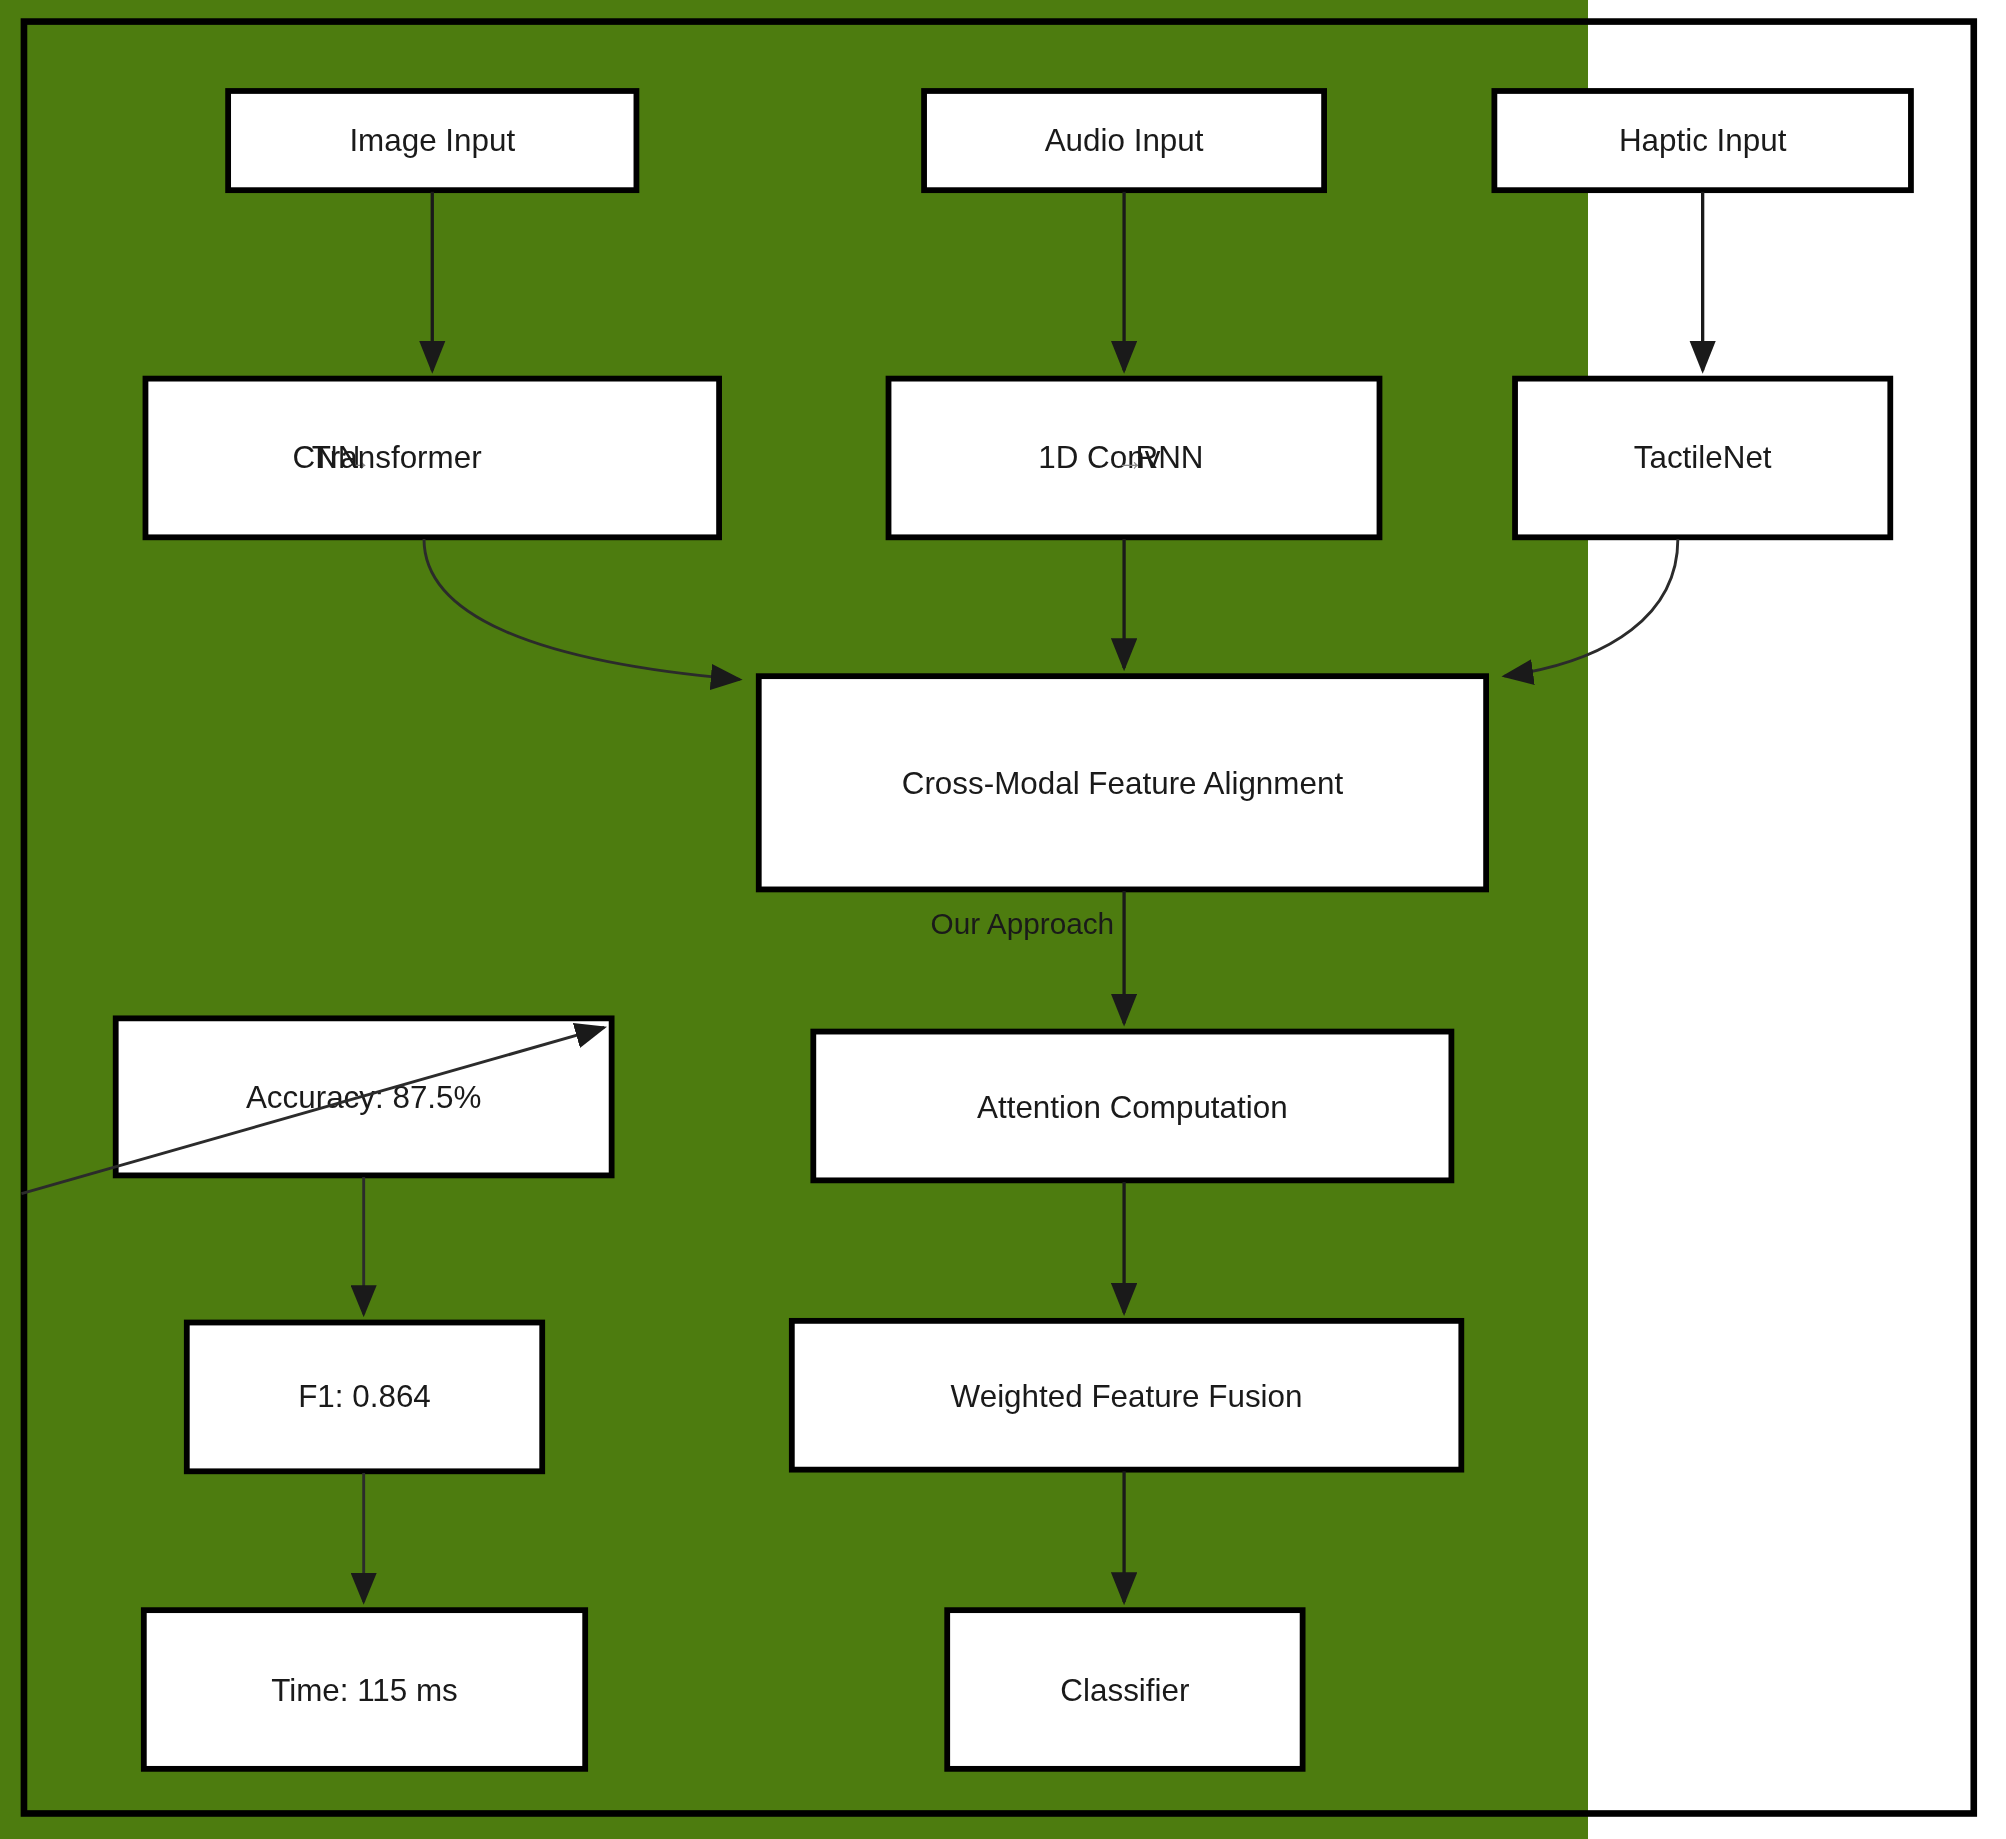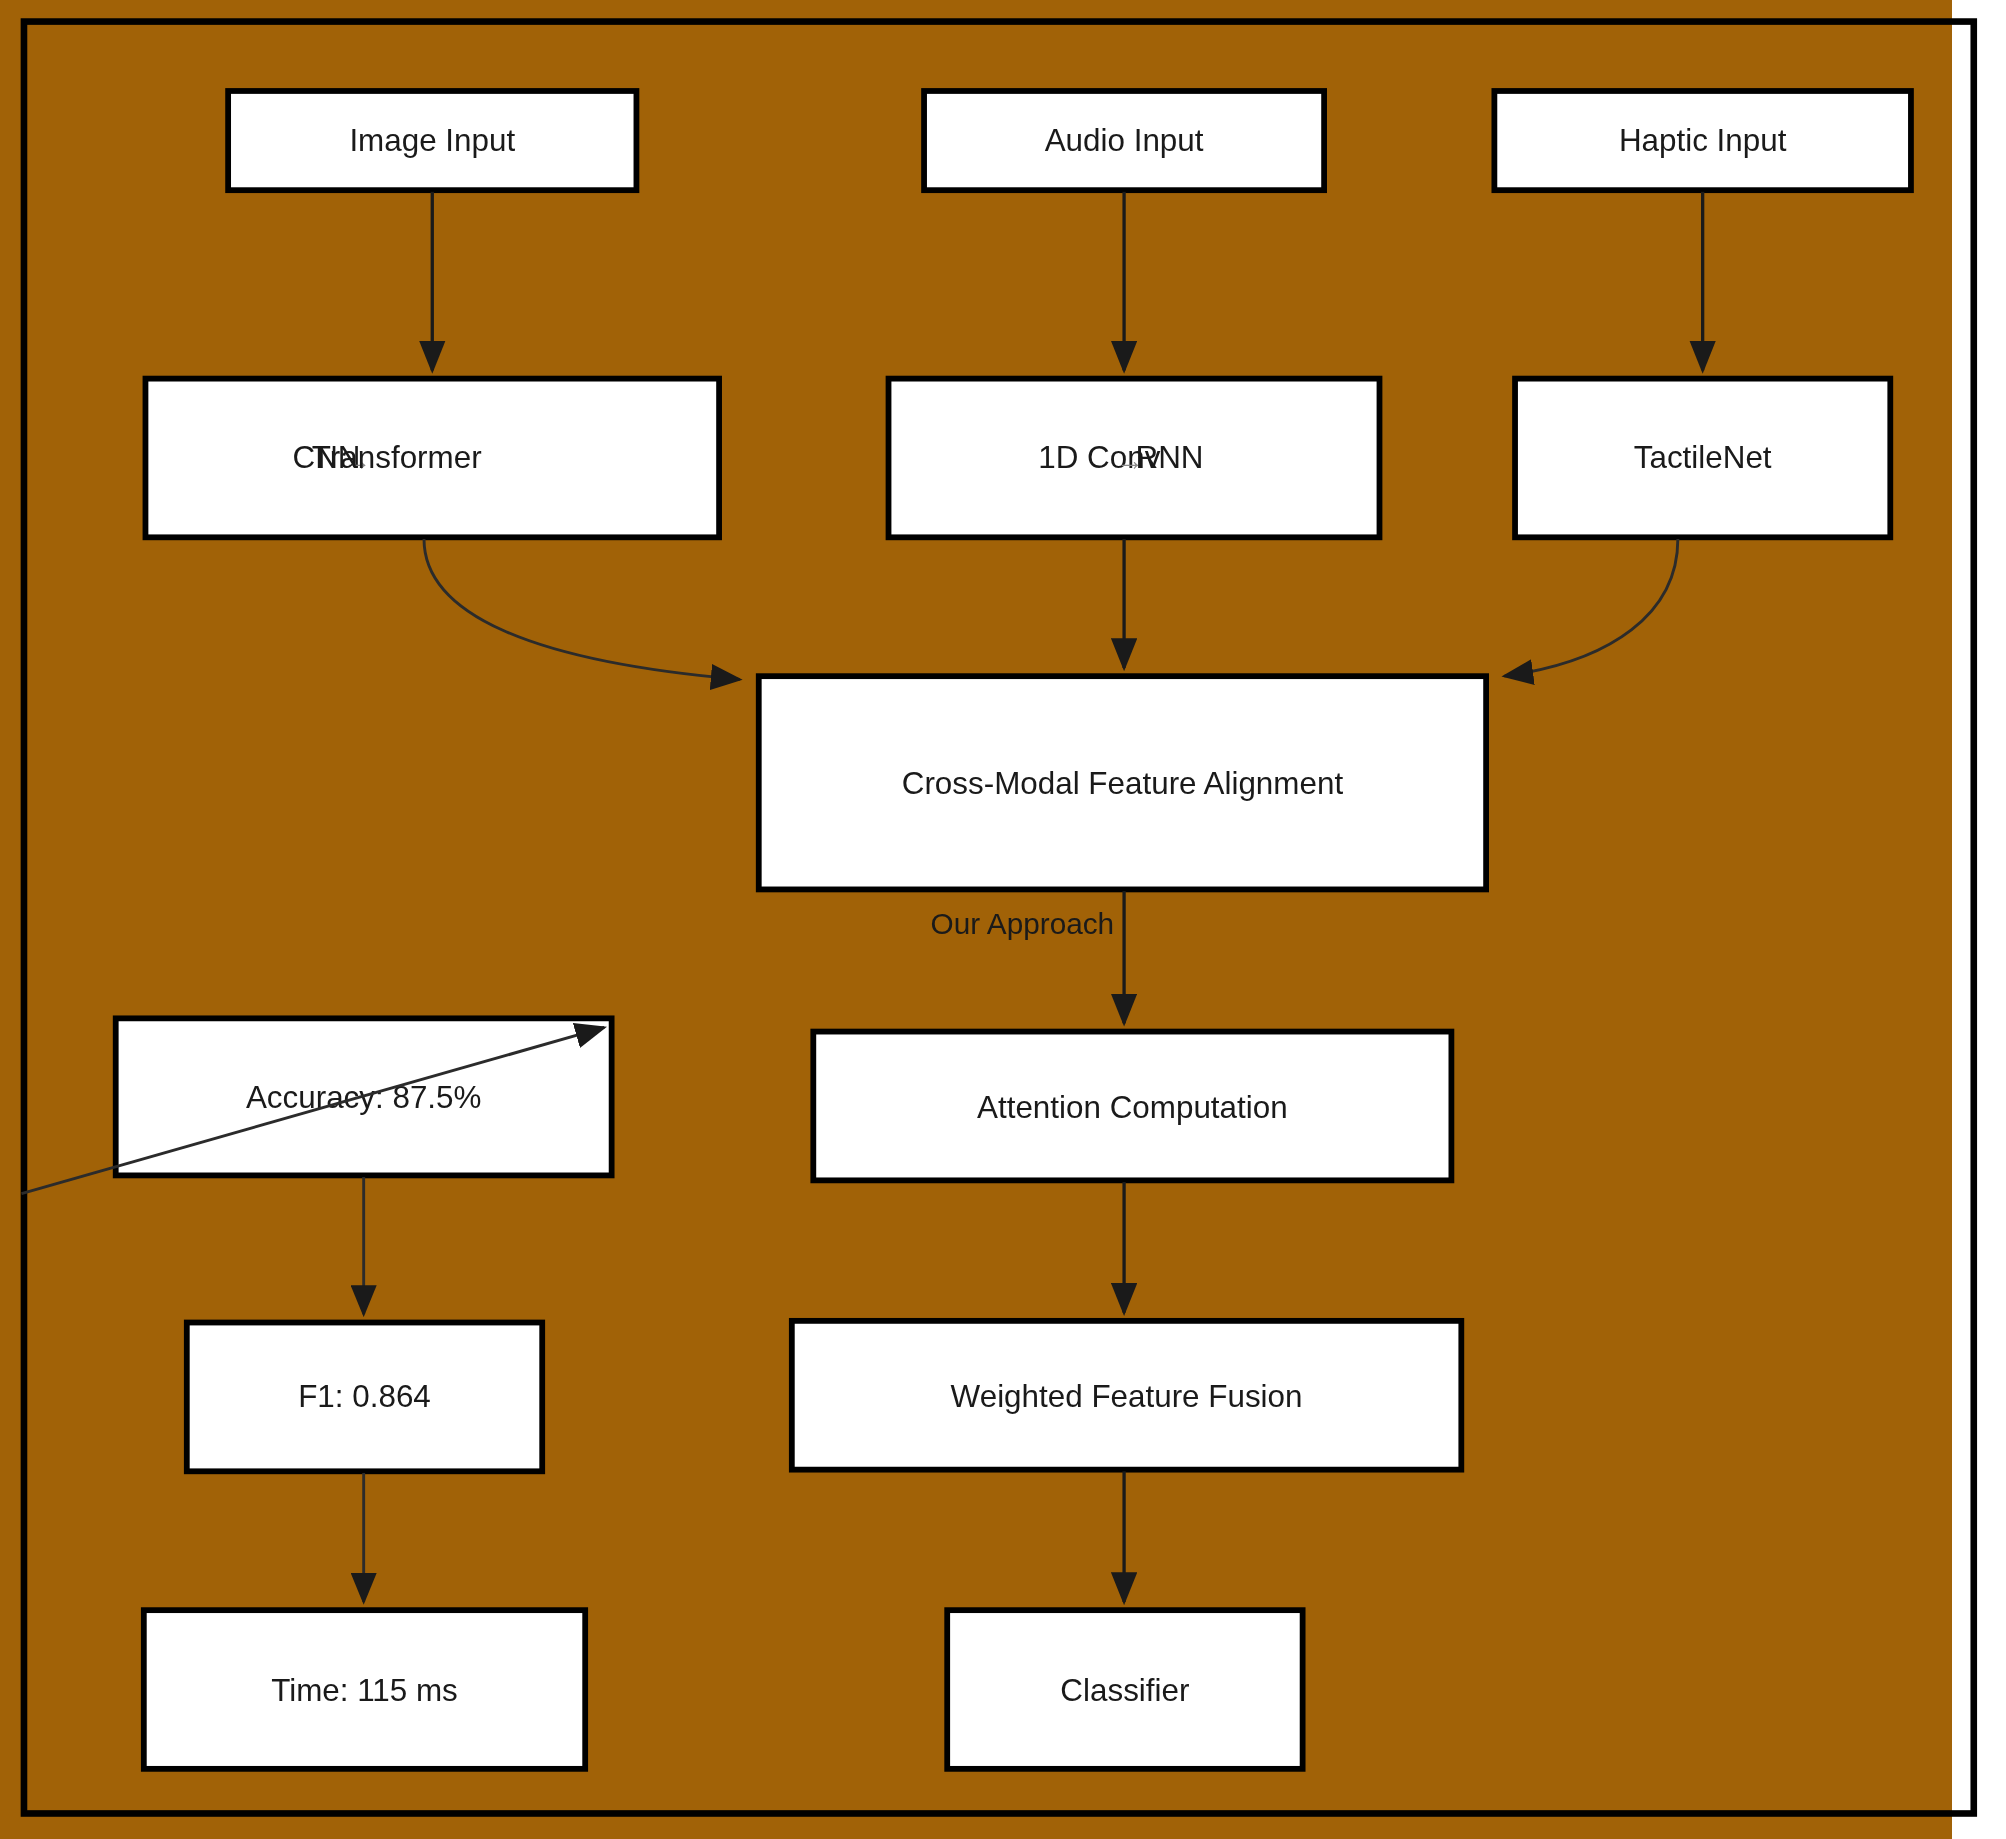--- a/index.html
+++ b/index.html
@@ -8,23 +8,23 @@
     background: #ffffff;
   }
   body {
     width: 2006px;
     height: 1840px;
     font-family: "Liberation Sans", sans-serif;
     overflow: hidden;
   }
   #diagram-root {
     position: relative;
-    width: 1952px;
+    width: 1588px;
     height: 1840px;
-    background: #a16207;
+    background: #4d7c0f;
   }
   svg#flowchart {
     display: block;
     width: 2006px;
     height: 1840px;
   }
   .node-box {
     fill: #ffffff;
     stroke: #000000;
     stroke-width: 7;

